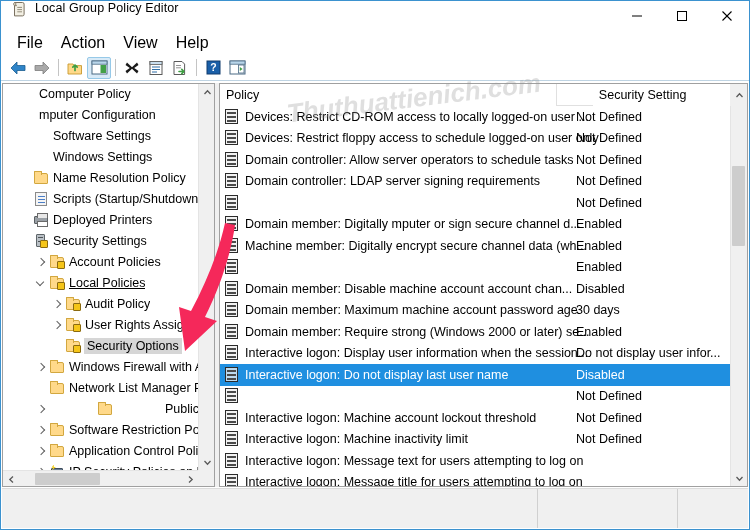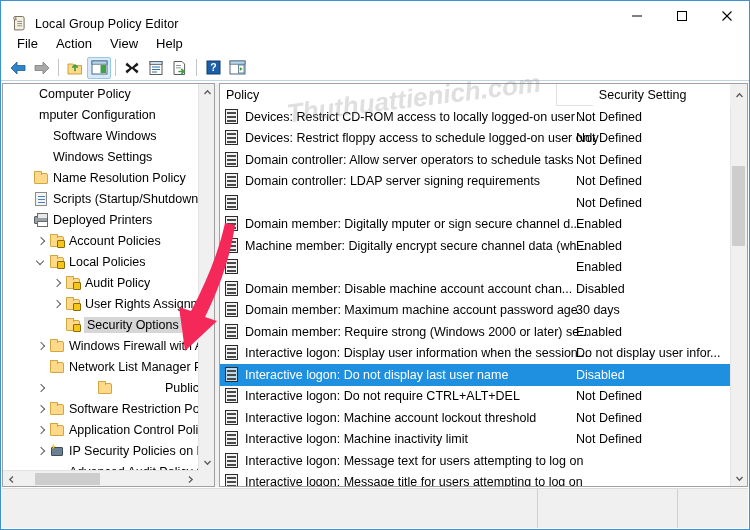--- a/index.html
+++ b/index.html
@@ -16,21 +16,21 @@
     background: #ffffff;
     border: 1px solid #3b92cf;
     overflow: hidden;
   }
 
   
   #titlebar {
     position: relative;
     height: 30px;
     background: #ffffff;
-    display: flex; align-items: flex-end;
+    display: flex; align-items: flex-start;
   }
   #title-icon {
     width: 16px; height: 16px;
     margin-left: 10px; margin-right: 8px;
     position: relative;
     flex: 0 0 auto;
   }
   #title-text {
     font-size: 12.5px; color: #000;
     letter-spacing: .1px;
@@ -47,21 +47,21 @@
   .winbtn svg { display: block; }
 
   
   #menubar {
     height: 24px;
     display: flex; align-items: center;
     padding-left: 9px;
     background: #ffffff;
   }
   .menu-item {
-    font-size: 13px; color: #000;
+    font-size: 16px; color: #000;
     padding: 3px 9px 3px 7px;
     margin-right: 2px;
     white-space: nowrap;
   }
 
   
   #toolbar {
     height: 26px;
     background: #ffffff;
     border-bottom: 1px solid #bfd4e3;
@@ -509,21 +509,21 @@
             <span class="tlabel">Computer Policy</span>
           </div>
           <div class="tnode">
             <span class="tw"></span>
             <span class="ticon"></span>
             <span class="tlabel">mputer Configuration</span>
           </div>
           <div class="tnode" style="padding-left: 14px;">
             <span class="tw"></span>
             <span class="ticon"></span>
-            <span class="tlabel">Software Windows</span>
+            <span class="tlabel">Software Settings</span>
           </div>
           <div class="tnode" style="padding-left: 14px;">
             <span class="tw"></span>
             <span class="ticon"></span>
             <span class="tlabel">Windows Settings</span>
           </div>
           <div class="tnode" style="padding-left: 14px;">
             <span class="tw"></span>
             <span class="ticon">
               <span class="ico-folder"></span>
@@ -536,31 +536,38 @@
               <span class="ico-script"></span>
             </span>
             <span class="tlabel">Scripts (Startup/Shutdown)</span>
           </div>
           <div class="tnode" style="padding-left: 14px;">
             <span class="tw"></span>
             <span class="ticon">
               <span class="ico-printer"></span>
             </span>
             <span class="tlabel">Deployed Printers</span>
+          </div>
+          <div class="tnode" style="padding-left: 14px;">
+            <span class="tw"></span>
+            <span class="ticon">
+              <span class="ico-sec"></span>
+            </span>
+            <span class="tlabel">Security Settings</span>
           </div>
           <div class="tnode" style="padding-left: 30px;">
             <span class="tw">
               <span class="chev"></span>
             </span>
             <span class="ticon">
               <span class="ico-folder lock"></span>
             </span>
             <span class="tlabel">Account Policies</span>
           </div>
-          <div class="tnode" style="padding-left: 30px;">
+          <div class="tnode" style="padding-left: 30px; text-decoration: underline;">
             <span class="tw">
               <span class="chev open"></span>
             </span>
             <span class="ticon">
               <span class="ico-folder lock"></span>
             </span>
             <span class="tlabel">Local Policies</span>
           </div>
           <div class="tnode" style="padding-left: 46px;">
             <span class="tw">
@@ -767,21 +774,20 @@
             <span class="picon">
               <span class="ico-policy"></span>
             </span>
             <span class="pname">Interactive logon: Do not display last user name</span>
             <span class="pval" style="left: 356px;">Disabled</span>
           </div>
           <div class="row">
             <span class="picon">
               <span class="ico-policy"></span>
             </span>
-            <span class="pname">Interactive logon: Do not require CTRL+ALT+DEL</span>
             <span class="pval" style="left: 356px;">Not Defined</span>
           </div>
           <div class="row">
             <span class="picon">
               <span class="ico-policy"></span>
             </span>
             <span class="pname">Interactive logon: Machine account lockout threshold</span>
             <span class="pval" style="left: 356px;">Not Defined</span>
           </div>
           <div class="row">

